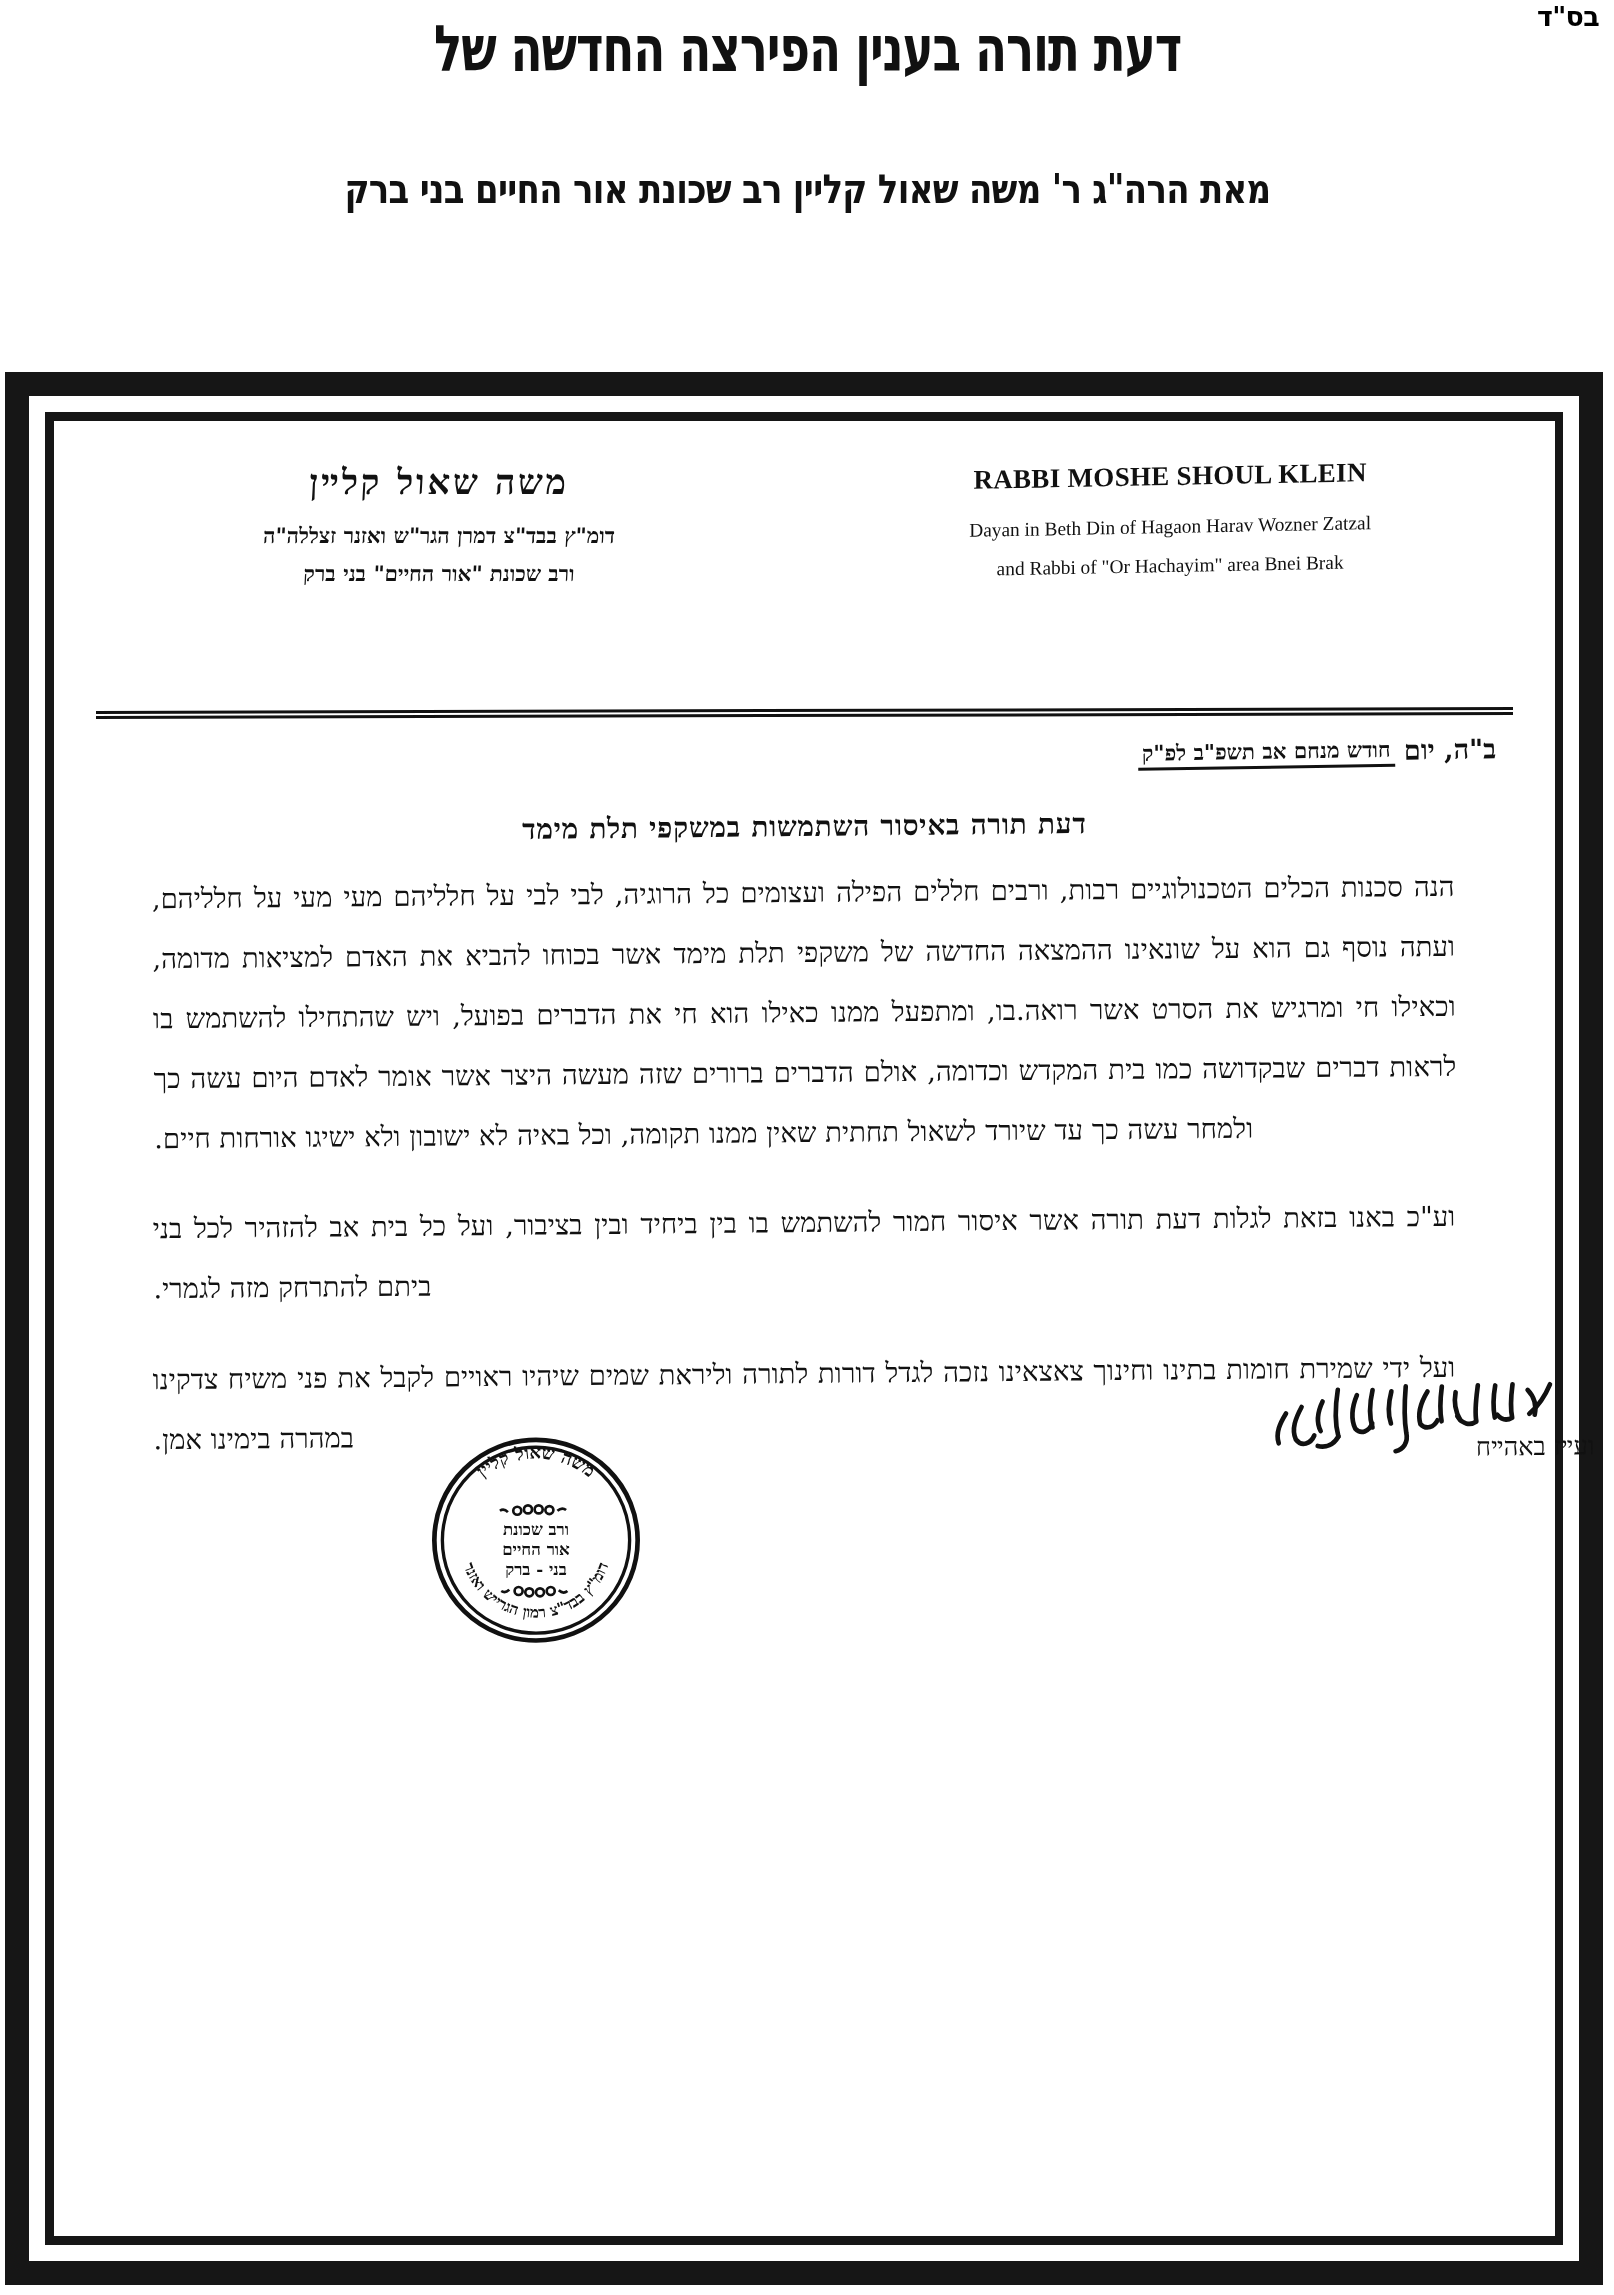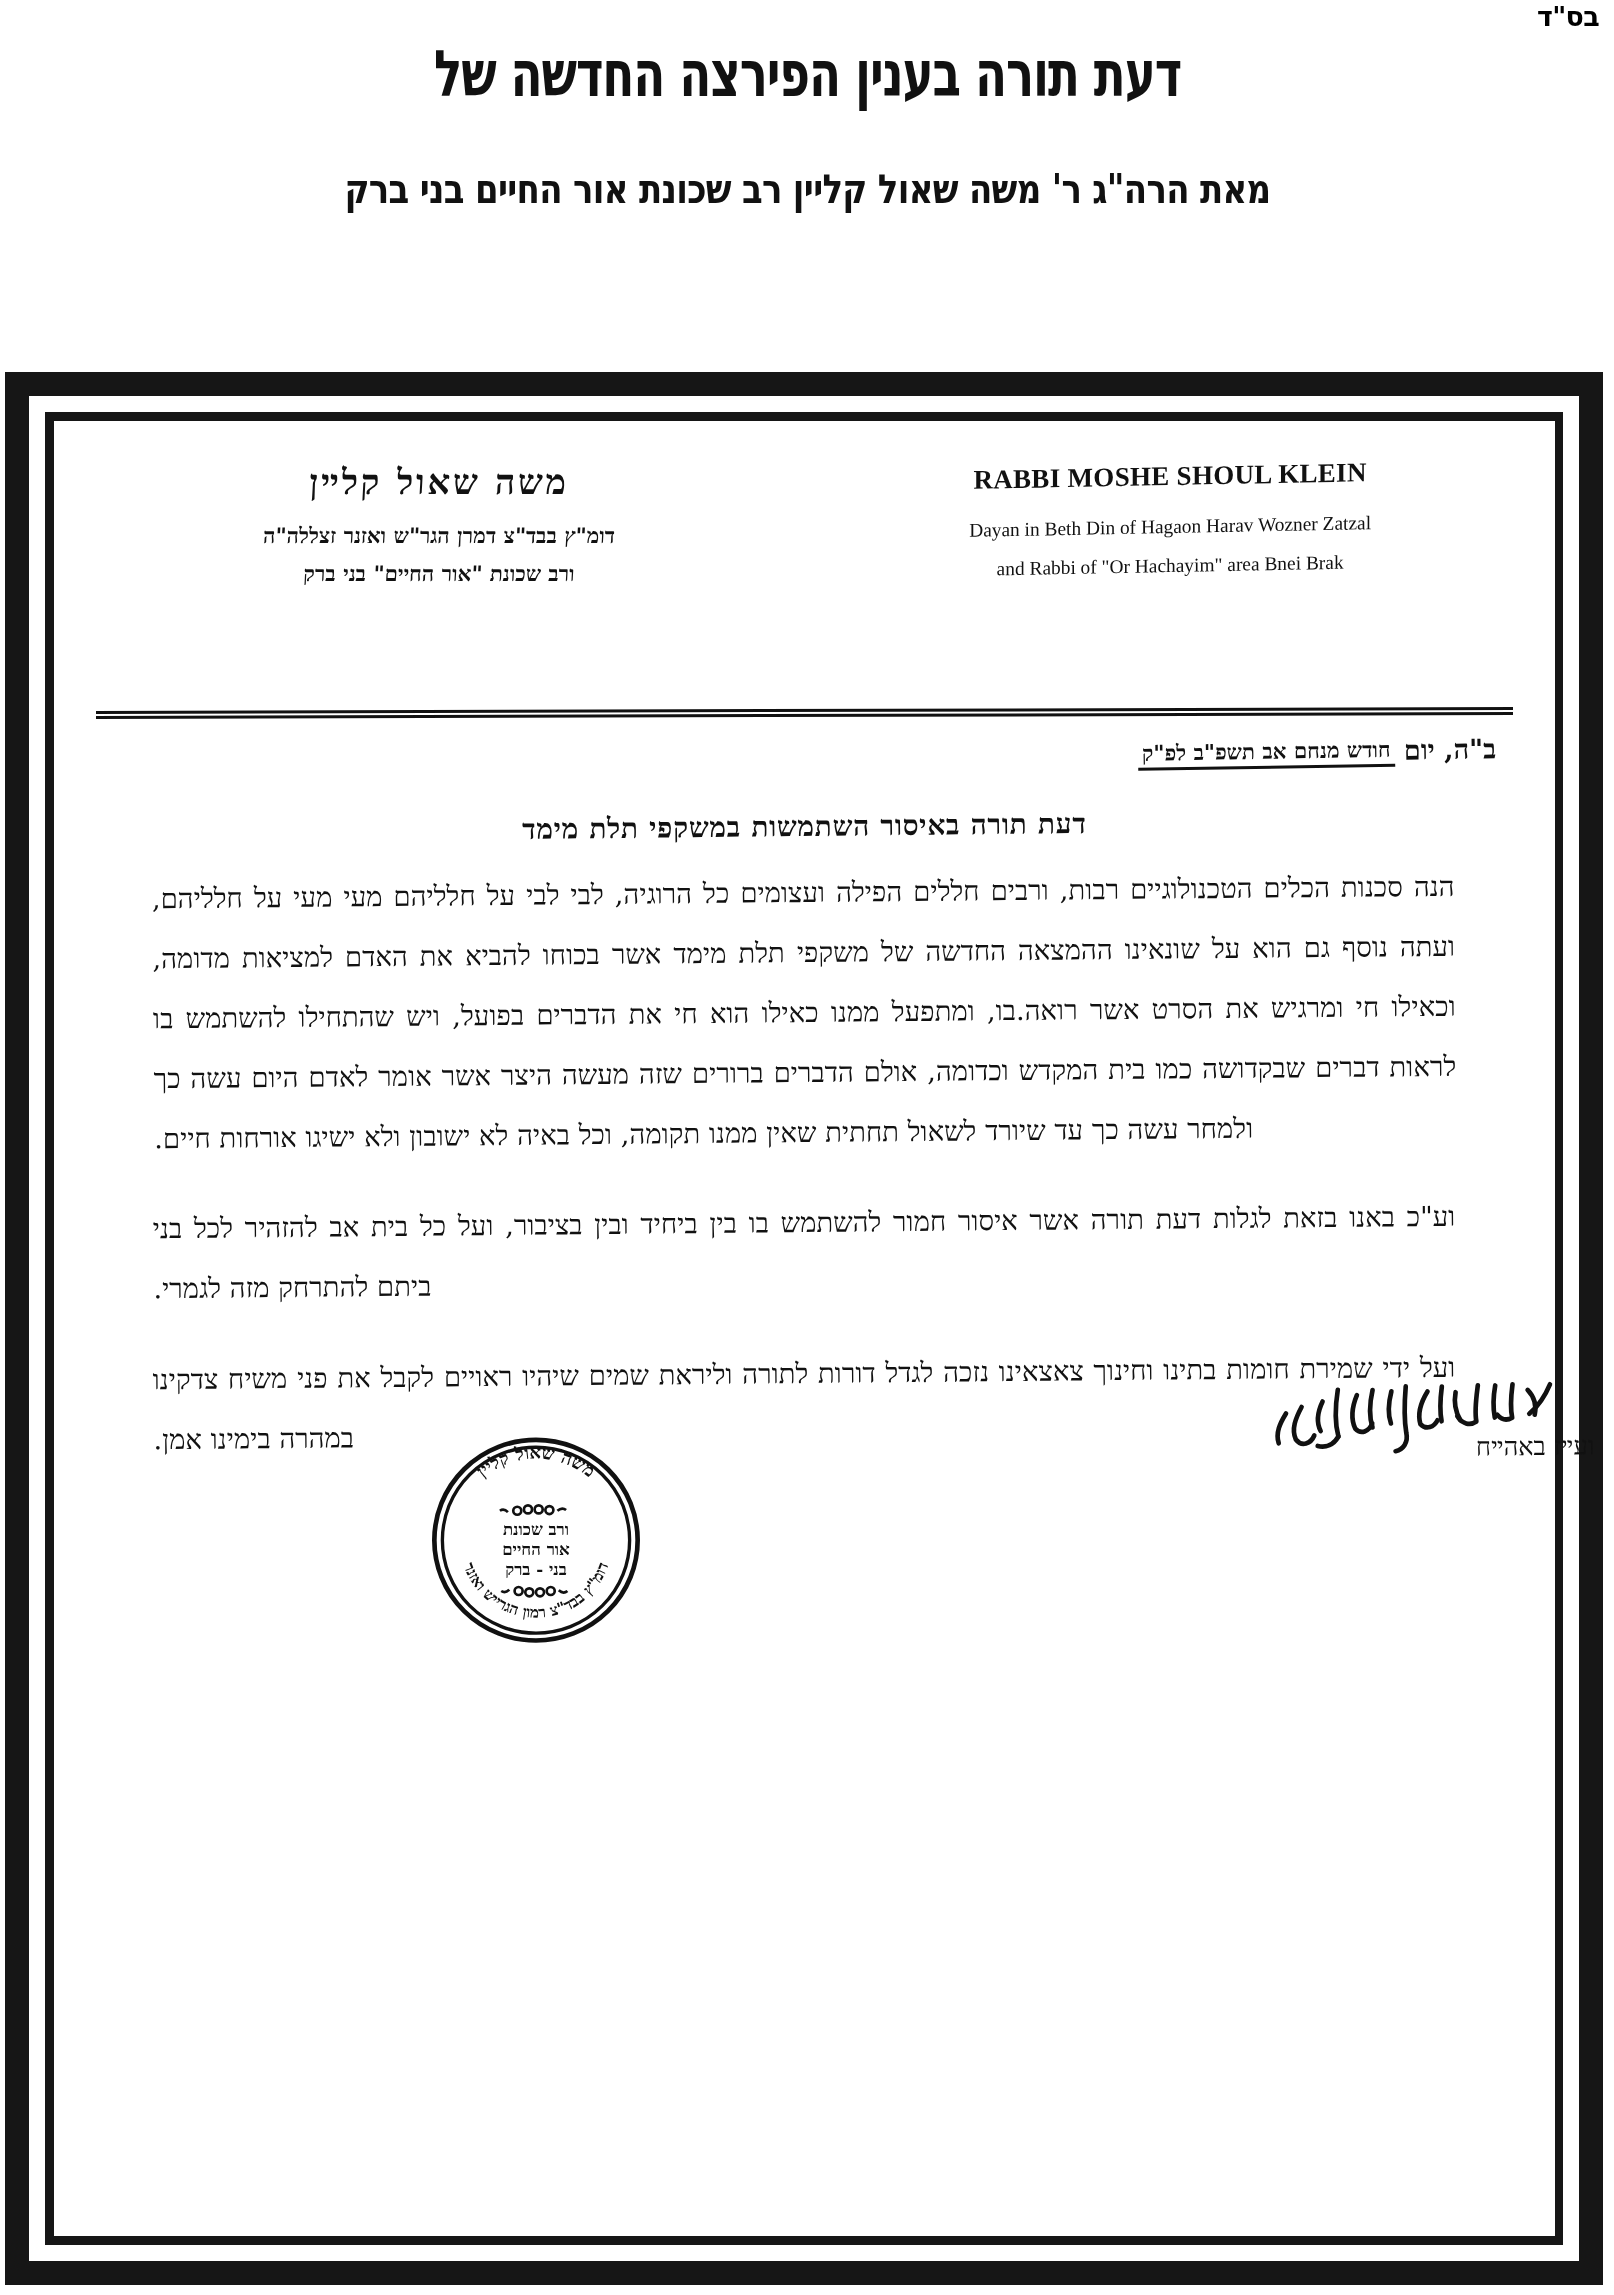--- a/index.html
+++ b/index.html
@@ -18,21 +18,20 @@
     position:absolute;top:1.3px;right:16px;
     font-size:27px;font-weight:700;color:#000;
     letter-spacing:-0.7px;
     font-family:"DejaVu Sans",sans-serif;
   }
 
   
   .poster-head{
     position:absolute;top:17.4px;left:0;right:0;
     text-align:center;
-    margin-top:25px;
   }
   .head-line1{
     font-size:52px;font-weight:700;color:#111;
     letter-spacing:-1.3px;
     line-height:1.02;
     transform:scaleX(0.9) scaleY(1.22);
     transform-origin:center top;
     font-family:"DejaVu Sans",sans-serif;
     white-space:nowrap;
   }

